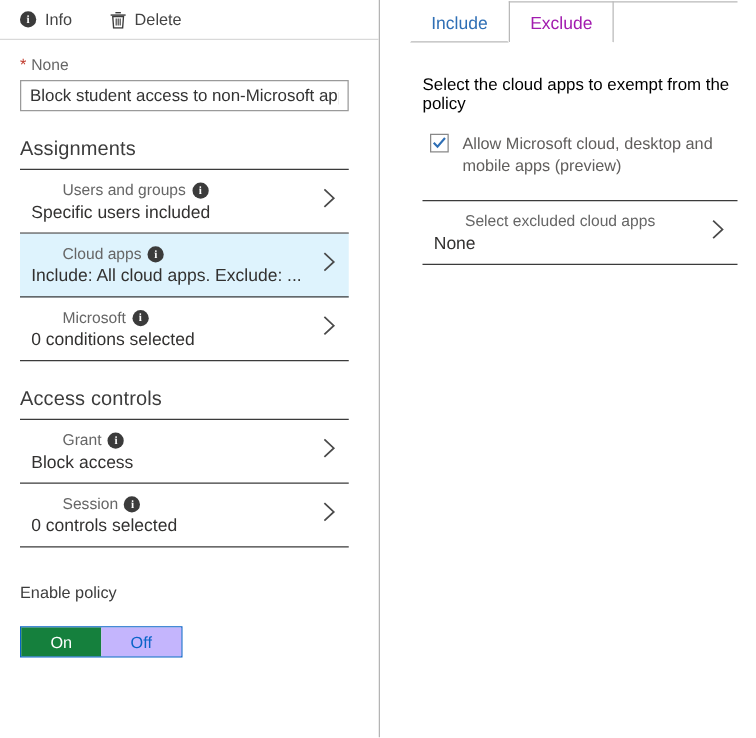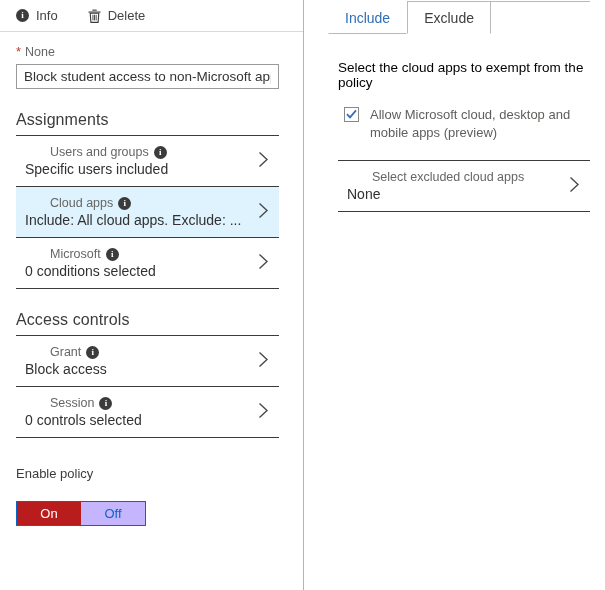--- a/index.html
+++ b/index.html
@@ -166,21 +166,21 @@
     justify-content: center;
     font-size: 13px;
     cursor: pointer;
     background: #c4b5fd;
     color: #0a64c8;
     font-family: "Liberation Sans", sans-serif;
     border: 0;
     height: 100%;
   }
   .toggle-opt.active {
-    background: #b91c1c;
+    background: #15803d;
     color: #ffffff;
   }
 
   
   .tabs {
     display: flex;
     align-items: flex-start;
     height: 44px;
     position: relative;
     margin-left: -2px;
@@ -191,21 +191,21 @@
     cursor: pointer;
     background: transparent;
     border: 1px solid transparent;
     border-bottom: 1px solid #b9b9b9;
     color: #2f6fb5;
     font-family: "Liberation Sans", sans-serif;
     position: relative;
     top: 1px;
   }
   .tab.active {
-    color: #404040;
+    color: #a21caf;
     border: 1px solid #b9b9b9;
     border-bottom: 1px solid #ffffff;
     background: #ffffff;
   }
   .tabs-filler {
     flex: 1 1 auto;
     border-bottom: 1px solid #b9b9b9;
     height: 1px;
     position: relative;
     top: 0px;

